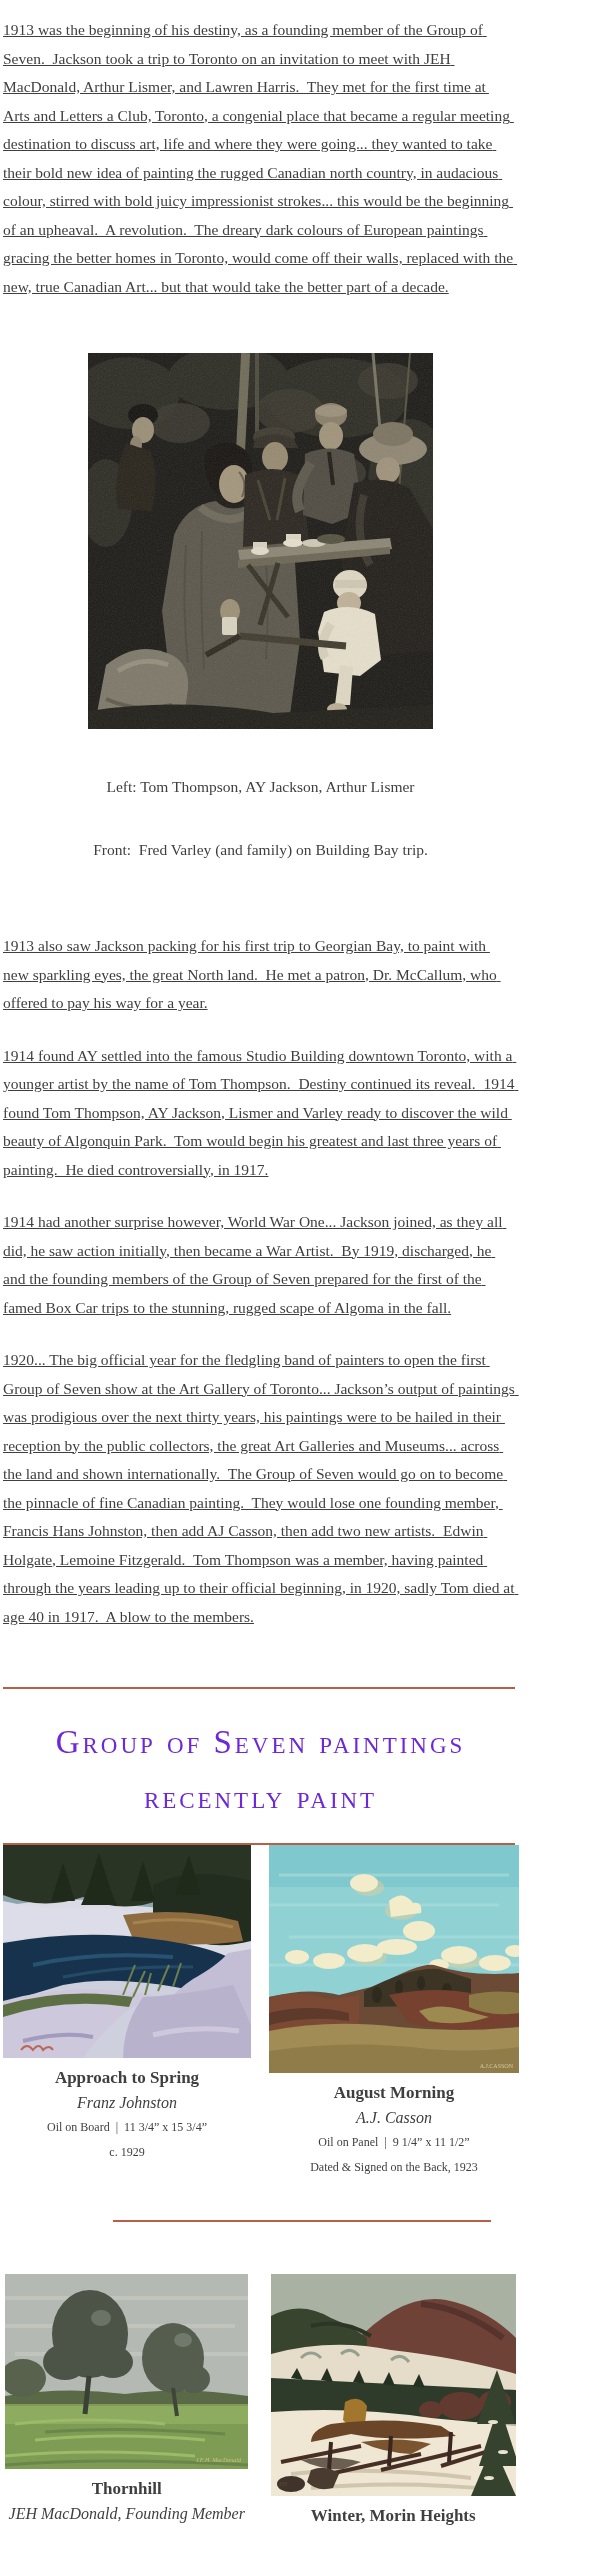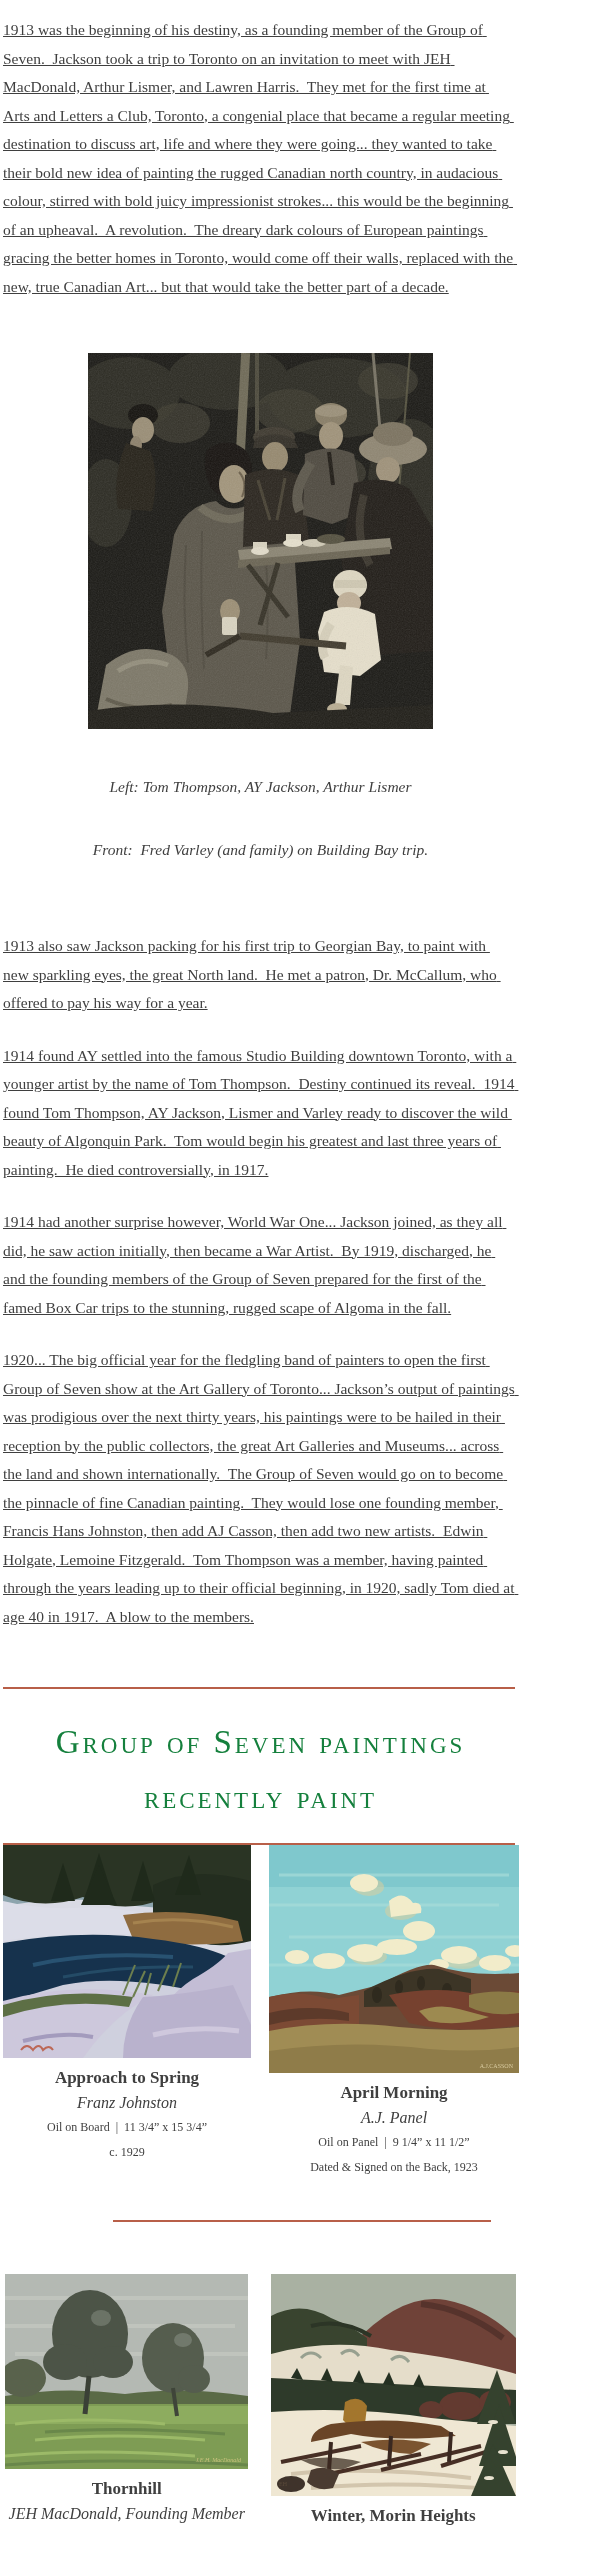--- a/index.html
+++ b/index.html
@@ -10,32 +10,32 @@
 
   p.body-text {
     width:512px; margin:0 0 24px 3px;
     font-size:15.5px; line-height:28.5px;
     white-space:pre-wrap; color:var(--ink);text-decoration:underline;
   }
 
   figure { margin:0; padding:0; }
   .photo-figure { width:515px; margin:52px 0 30px 3px; text-align:center; }
   .photo-figure svg { display:block; margin:0 auto; }
-  .photo-caption { margin-top:5px; font-style:italic; font-size:15.5px; line-height:21px; white-space:pre-wrap; }
+  .photo-caption { margin-top:5px; font-size:15.5px; line-height:21px; white-space:pre-wrap; }
 
   hr.rule { border:0; border-top:2px solid var(--accent); height:0; }
   .rule-full { width:512px; margin:56px 0 0 3px; }
   .rule-full-2 { width:512px; margin:16px 0 0 3px; }
   .rule-mid { width:378px; margin:40px auto 0 auto; }
 
   h1.section-heading {
     width:515px; margin:26px 0 18px 3px;
     font-weight:normal; font-variant:small-caps;
     font-size:33px; letter-spacing:0.09em; line-height:55px;
-    text-align:center; color:#15803d;
+    text-align:center; color:#6d28d9;
   }
   .h-line { display:block; }
 
   .gallery-row { display:flex; width:515px; margin-left:3px; gap:18px; align-items:flex-start; }
   .row-1 { }
   .row-2 { margin-top:52px; }
   .cell { text-align:center; }
   .cell-a { width:248px; }
   .cell-b { width:250px; }
   .cell svg { display:block; margin:0 auto; }
@@ -249,22 +249,22 @@
         <path d="M120 150 Q170 140 210 150 L250 146 L250 180 Q190 190 140 178 Z" fill="#76412f"></path>
         <path d="M150 166 q20 -8 40 -2 l30 8 q-30 10 -60 4 z" fill="#9d8a50"></path>
         <path d="M200 150 q24 -6 50 -2 l0 20 q-30 4 -50 -6 z" fill="#8b7a46"></path>
         <path d="M0 152 Q30 144 60 154 L90 150 L90 200 L0 200 Z" fill="#7c4a34"></path>
         <path d="M0 168 Q40 158 80 168 L80 176 Q40 170 0 180 Z" fill="#5d3a2a"></path>
         <path d="M0 186 Q60 174 130 182 Q190 188 250 182 L250 228 L0 228 Z" fill="#a08c54"></path>
         <path d="M0 206 Q80 194 160 204 Q210 208 250 202 L250 228 L0 228 Z" fill="#8f7c49"></path>
         <text x="244" y="223" font-size="6" fill="#d8cba0" text-anchor="end" font-family="Liberation Serif, serif">A.J.CASSON</text>
       </svg>
       <figcaption class="cap">
-        <div class="cap-title">April Morning</div>
-        <div class="cap-artist">A.J. Panel</div>
+        <div class="cap-title">August Morning</div>
+        <div class="cap-artist">A.J. Casson</div>
         <div class="cap-detail">Oil on Panel  |  9 1/4” x 11 1/2”</div>
         <div class="cap-detail">Dated &amp; Signed on the Back, 1923</div>
       </figcaption>
     </figure>
   </div>
 
   <hr class="rule rule-mid">
 
   <div class="gallery-row row-2">
 

